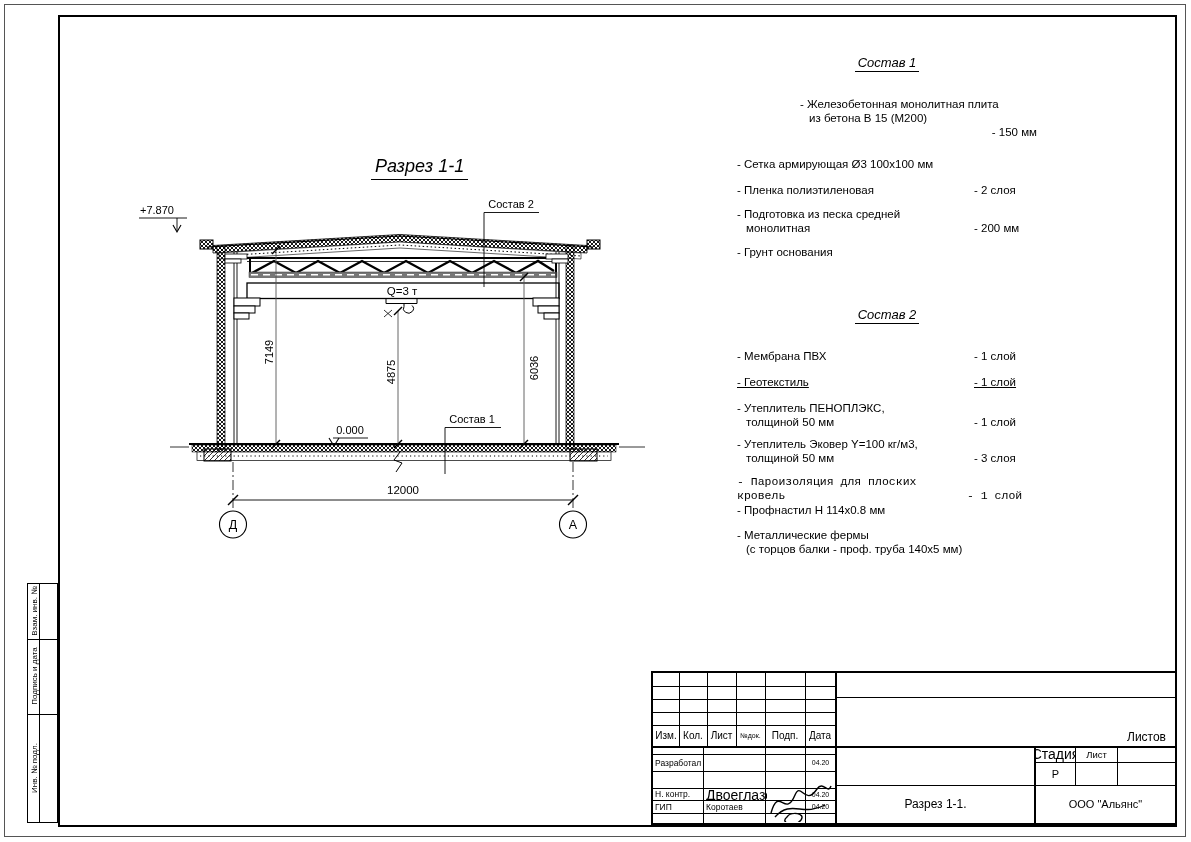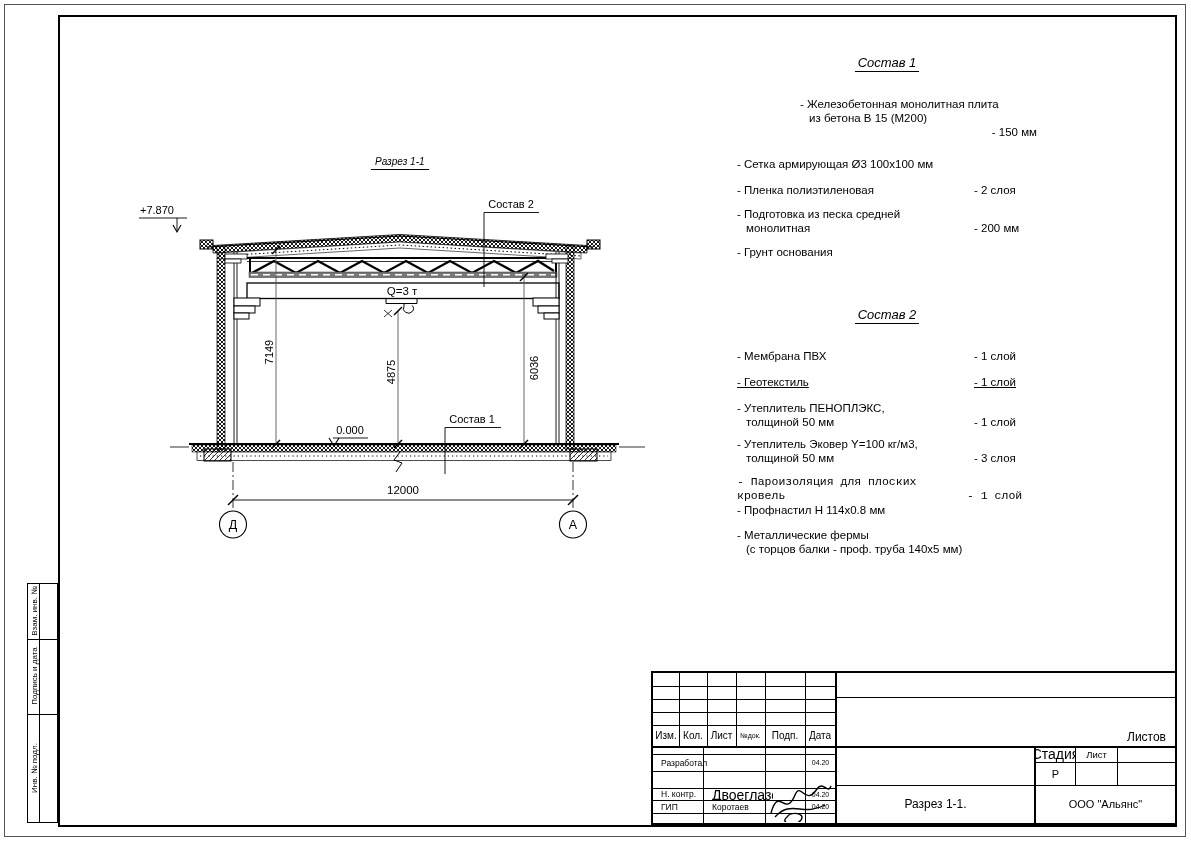--- a/index.html
+++ b/index.html
@@ -1,33 +1,33 @@
 <!DOCTYPE html>
 <html><head>
 <meta charset="utf-8">
 <style>
   html,body{margin:0;padding:0;background:#e8e8e8;}
   .page{position:relative;width:1191px;height:842px;background:#fff;font-family:"Liberation Sans",sans-serif;color:#000;overflow:hidden;}
   .outer{position:absolute;left:4px;top:4px;width:1182px;height:833px;border:1px solid #555;box-sizing:border-box;}
   .frame{position:absolute;left:58px;top:15px;width:1119px;height:812px;border:2px solid #000;box-sizing:border-box;}
   .hl,.vl{position:absolute;background:#000;}
   
-  .dtitle{position:absolute;left:371px;top:156px;font-size:10px;font-style:italic;border-bottom:1px solid #000;padding:0 4px 2px 4px;}
+  .dtitle{position:absolute;left:371px;top:156px;font-size:18px;font-style:italic;border-bottom:1px solid #000;padding:0 4px 2px 4px;}
   
   .mlist{position:absolute;width:300px;font-size:11.5px;line-height:14px;}
   .mtitle{text-align:center;font-size:13px;font-style:italic;line-height:17px;}
   .mtitle span{border-bottom:1px solid #000;padding:0 3px 1px 3px;}
   .mitem{display:flex;align-items:flex-end;}
   .mtext{width:237px;}
   .l2{padding-left:9px;}
   .mval{white-space:nowrap;}
   
   .tb{position:absolute;left:651px;top:671px;width:526px;height:154px;border:2px solid #000;box-sizing:border-box;font-size:10px;}
   .tb .cell{position:absolute;display:flex;align-items:center;justify-content:center;white-space:nowrap;overflow:hidden;}
-  .tb .lft{justify-content:flex-start;padding-left:8px;}
+  .tb .lft{justify-content:flex-start;padding-left:2px;}
   
   .strip{position:absolute;left:27px;top:583px;width:31px;height:240px;border:1px solid #000;box-sizing:border-box;}
   .strip .vtext{position:absolute;left:6px;font-size:8px;white-space:nowrap;transform:translate(-50%,-50%) rotate(-90deg);}
   svg text{font-family:"Liberation Sans",sans-serif;fill:#000;}
 </style>
 </head>
 <body>
 
 <div class="page">
   <div class="outer"></div>

